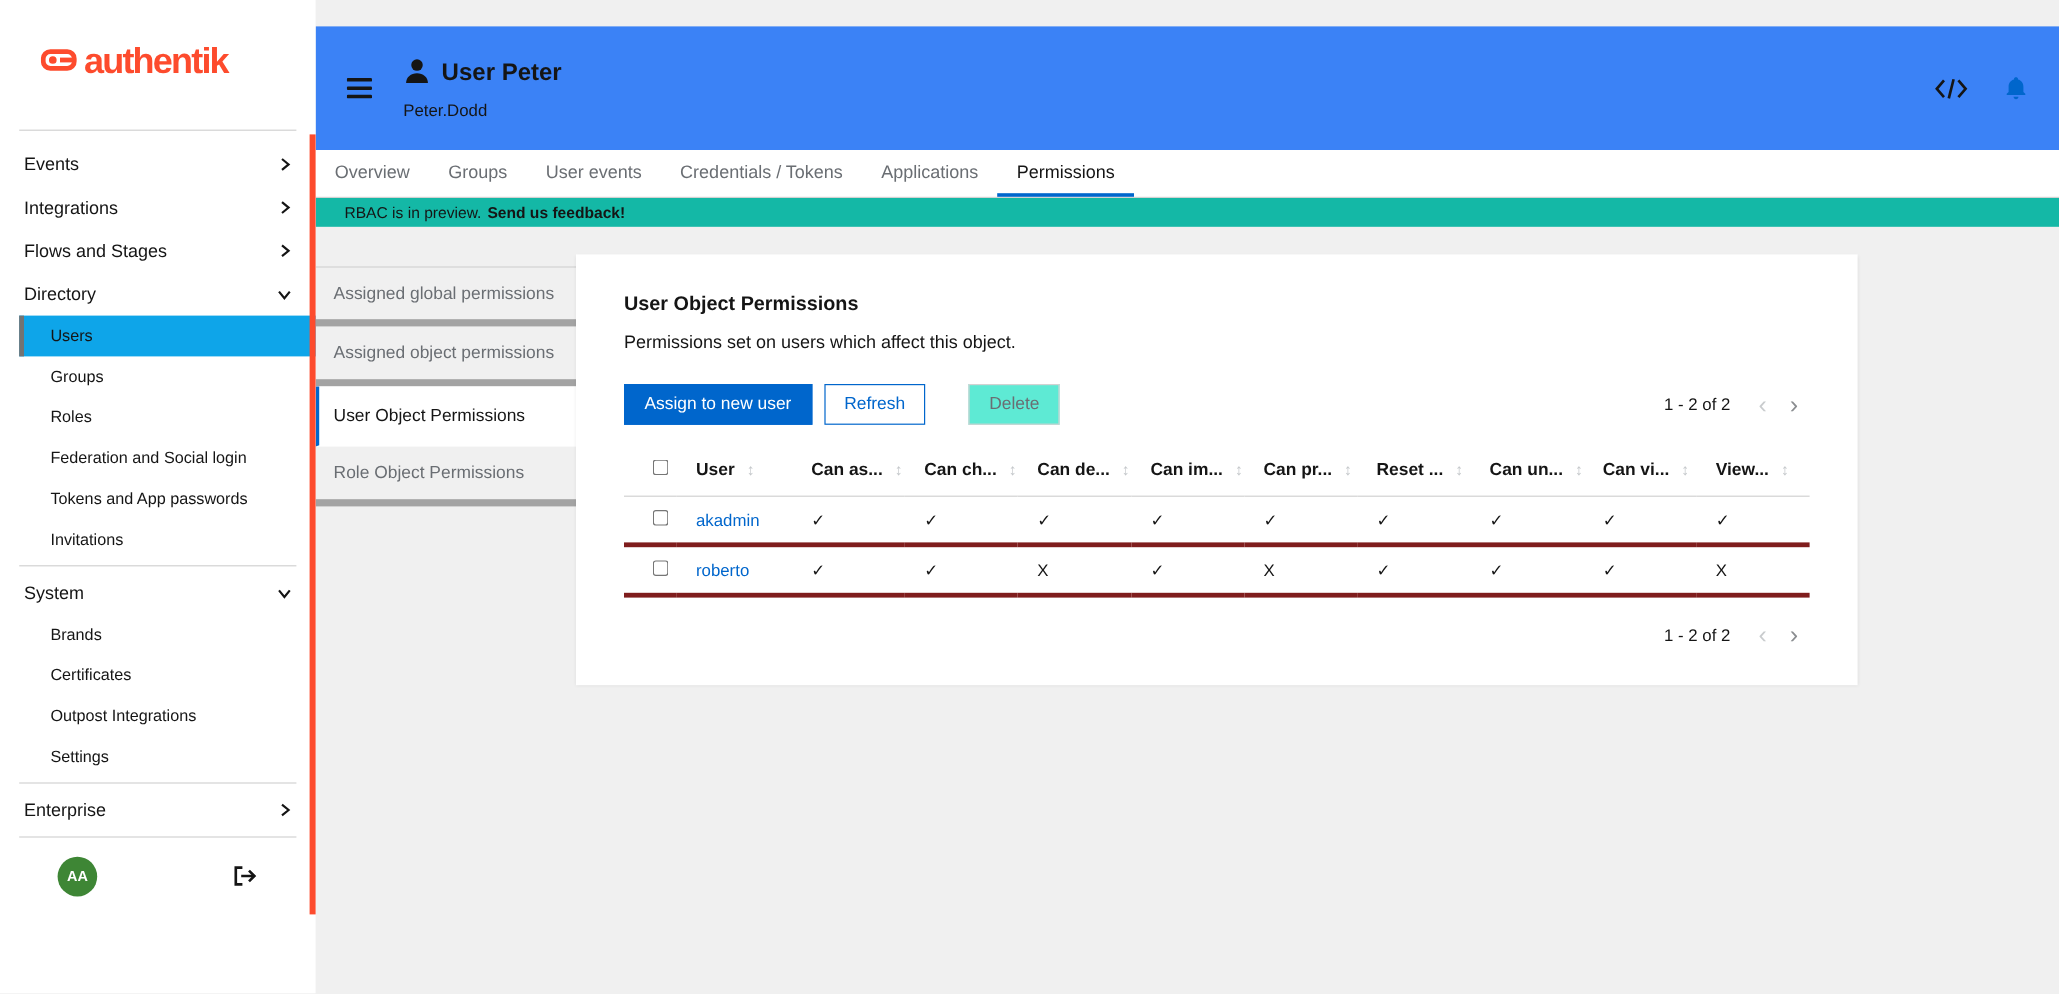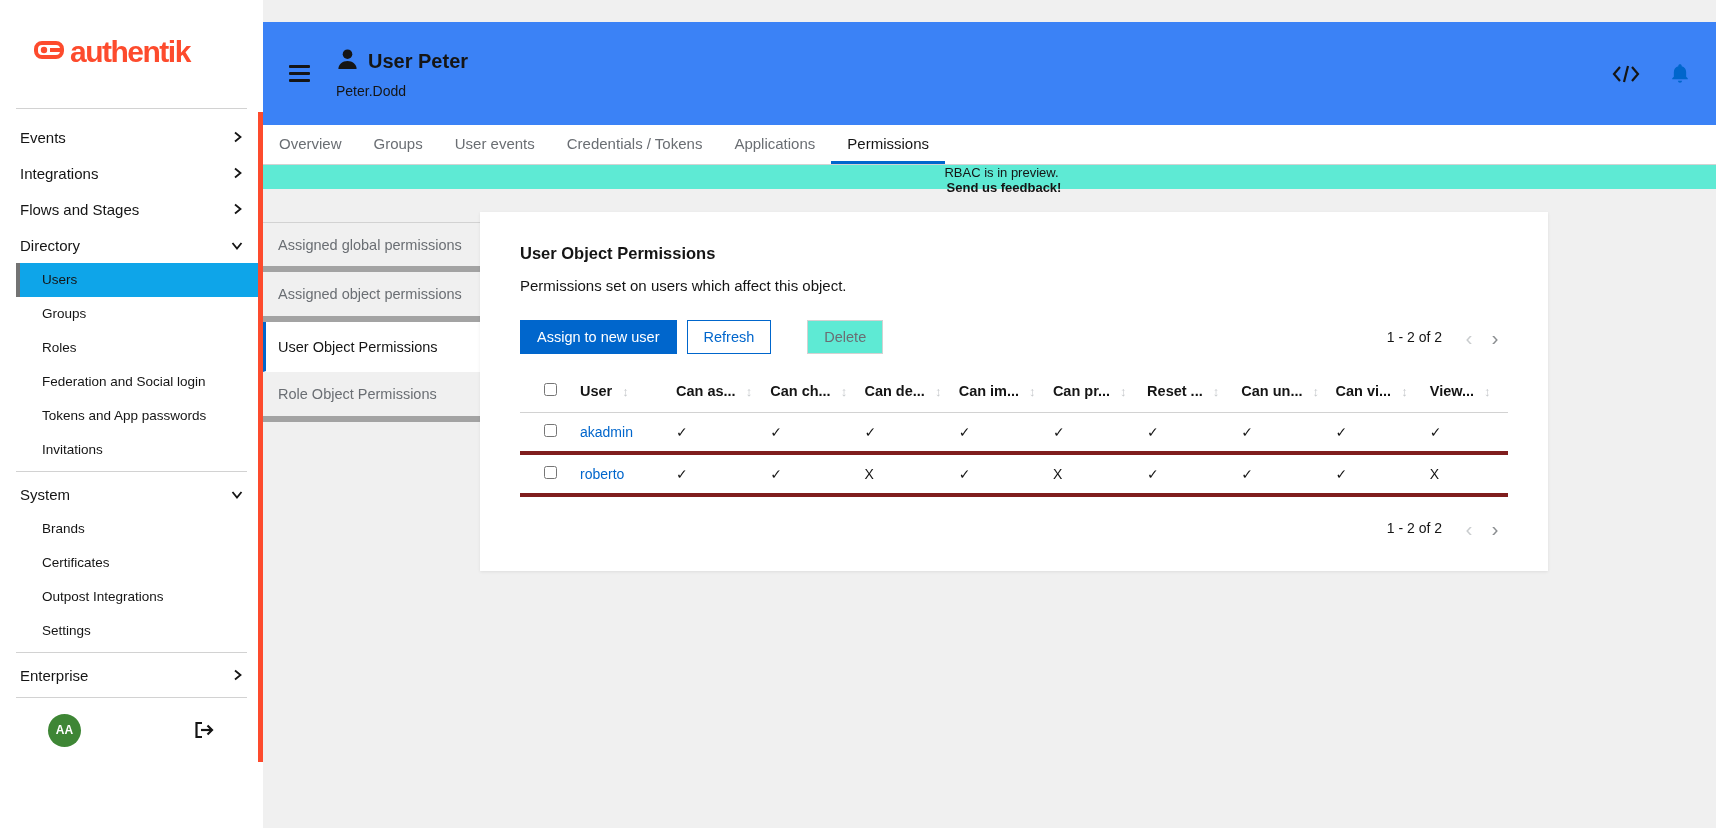--- a/index.html
+++ b/index.html
@@ -57,22 +57,22 @@
   .hicon { cursor:pointer; display:flex; align-items:center; }
 
   .tabs { height:40px; background:#fff; border-bottom:1px solid #d2d2d2; display:flex; }
   .tab {
     padding:0 16px; display:flex; align-items:center; font-size:15px;
     color:#6a6e73; cursor:pointer; border-bottom:3px solid transparent;
   }
   .tab.active { color:#151515; border-bottom-color:#0066cc; font-weight:normal; }
 
   .banner {
-    height:24px; background:#5eead4; display:flex; align-items:center;
-    padding-left:24px; font-size:13px; color:#151515;flex-direction:column;
+    height:24px; background:#14b8a6; display:flex; align-items:center;
+    padding-left:24px; font-size:13px; color:#151515;
   }
   .banner a { color:#151515; font-weight:bold; margin-left:5px; cursor:pointer; }
 
   
   .content { flex:1; display:flex; align-items:flex-start; padding:23px 168px 0 0; }
   .vtabs { width:217px; flex-shrink:0; margin-top:10px; }
   .vtab {
     height:50px; display:flex; align-items:center; padding:0 15px;
     font-size:14.5px; color:#6a6e73; border-bottom:6px solid #a3a3a3; cursor:pointer;
     white-space:nowrap; overflow:hidden;

